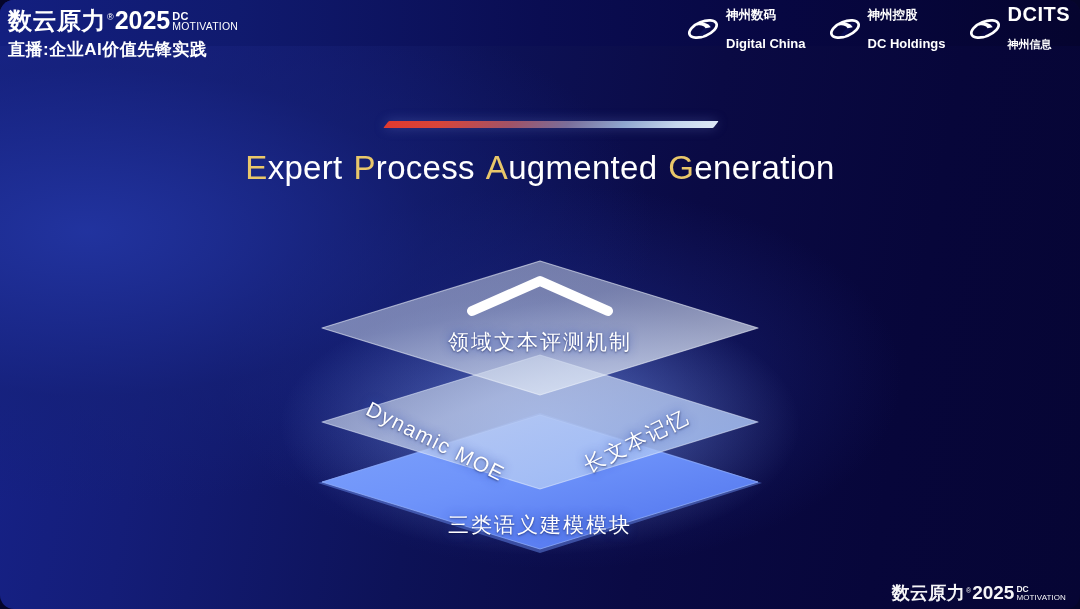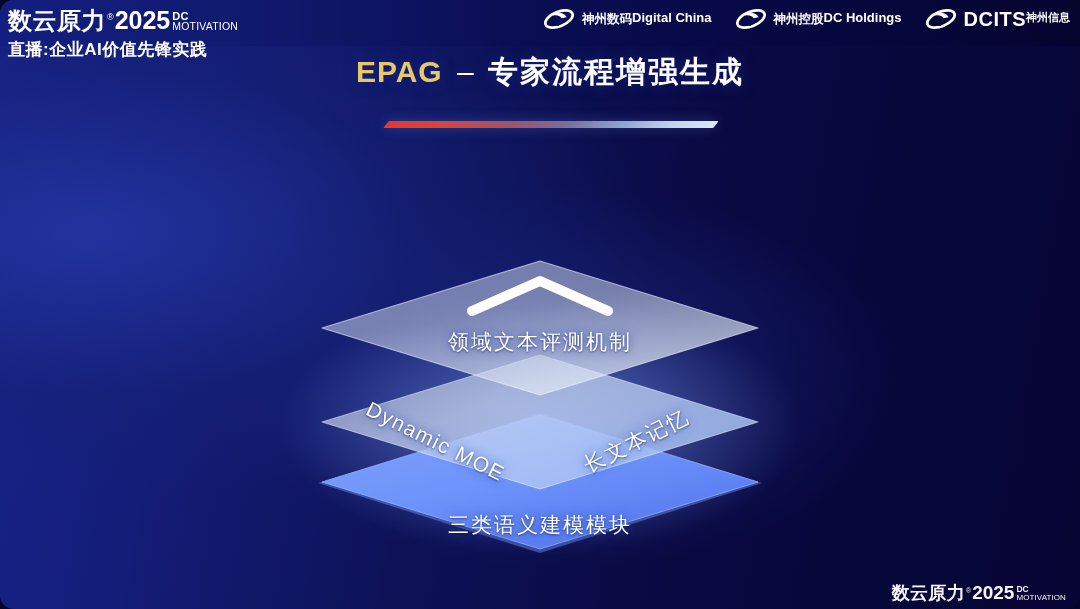--- a/index.html
+++ b/index.html
@@ -89,21 +89,21 @@
     display: flex;
     align-items: center;
     gap: 22px;
   }
   .logo {
     display: flex;
     align-items: center;
     gap: 6px;
   }
   .logo-mark { width: 34px; height: 26px; flex: none; }
-  .logo-txt { display: flex; flex-direction: row; justify-content: center; color: #fff; }
+  .logo-txt { display: flex; flex-direction: column; justify-content: center; color: #fff; gap: 16px; }
   .logo-txt .l1 { font-size: 12.5px; font-weight: bold; line-height: 14px; white-space: nowrap; }
   .logo-txt .l2 { font-size: 13px; font-weight: bold; line-height: 11px; white-space: nowrap; }
   .logo-txt.big .l1 { font-size: 20px; letter-spacing: 0.5px; line-height: 16px; }
   .logo-txt.big .l2 { font-size: 11px; line-height: 13px; }
   
   .main-title {
     position: absolute;
     left: 0; top: 52px;
     width: 1080px;
     text-align: center;
@@ -257,28 +257,26 @@
         </svg>
       </span>
       <span class="logo-txt big">
         <span class="l1">DCITS</span>
         <span class="l2">神州信息</span>
       </span>
     </div>
 
   </div>
 
-  <div class="main-title">
-    <span class="t-gold">EPAG</span>
-    <span class="t-dash">–</span>
-    <span class="t-white">专家流程增强生成</span>
-  </div>
 
   <div class="divider"></div>
 
+  <div class="subtitle">
+    <span><span class="cap">E</span><span class="rest">xpert</span></span><span class="sp"></span><span><span class="cap">P</span><span class="rest">rocess</span></span><span class="sp"></span><span><span class="cap">A</span><span class="rest">ugmented</span></span><span class="sp"></span><span><span class="cap">G</span><span class="rest">eneration</span></span>
+  </div>
 
   <div class="stack">
     <svg width="540" height="370" viewBox="0 0 540 370">
       <defs>
         <linearGradient id="gTop" x1="0" y1="0" x2="0.6" y2="1">
           <stop offset="0%" stop-color="#cfd8ea" stop-opacity="0.50"></stop>
           <stop offset="45%" stop-color="#b9c4de" stop-opacity="0.60"></stop>
           <stop offset="100%" stop-color="#dfe7f5" stop-opacity="0.78"></stop>
         </linearGradient>
         <linearGradient id="gMid" x1="0" y1="0" x2="1" y2="0.8">

